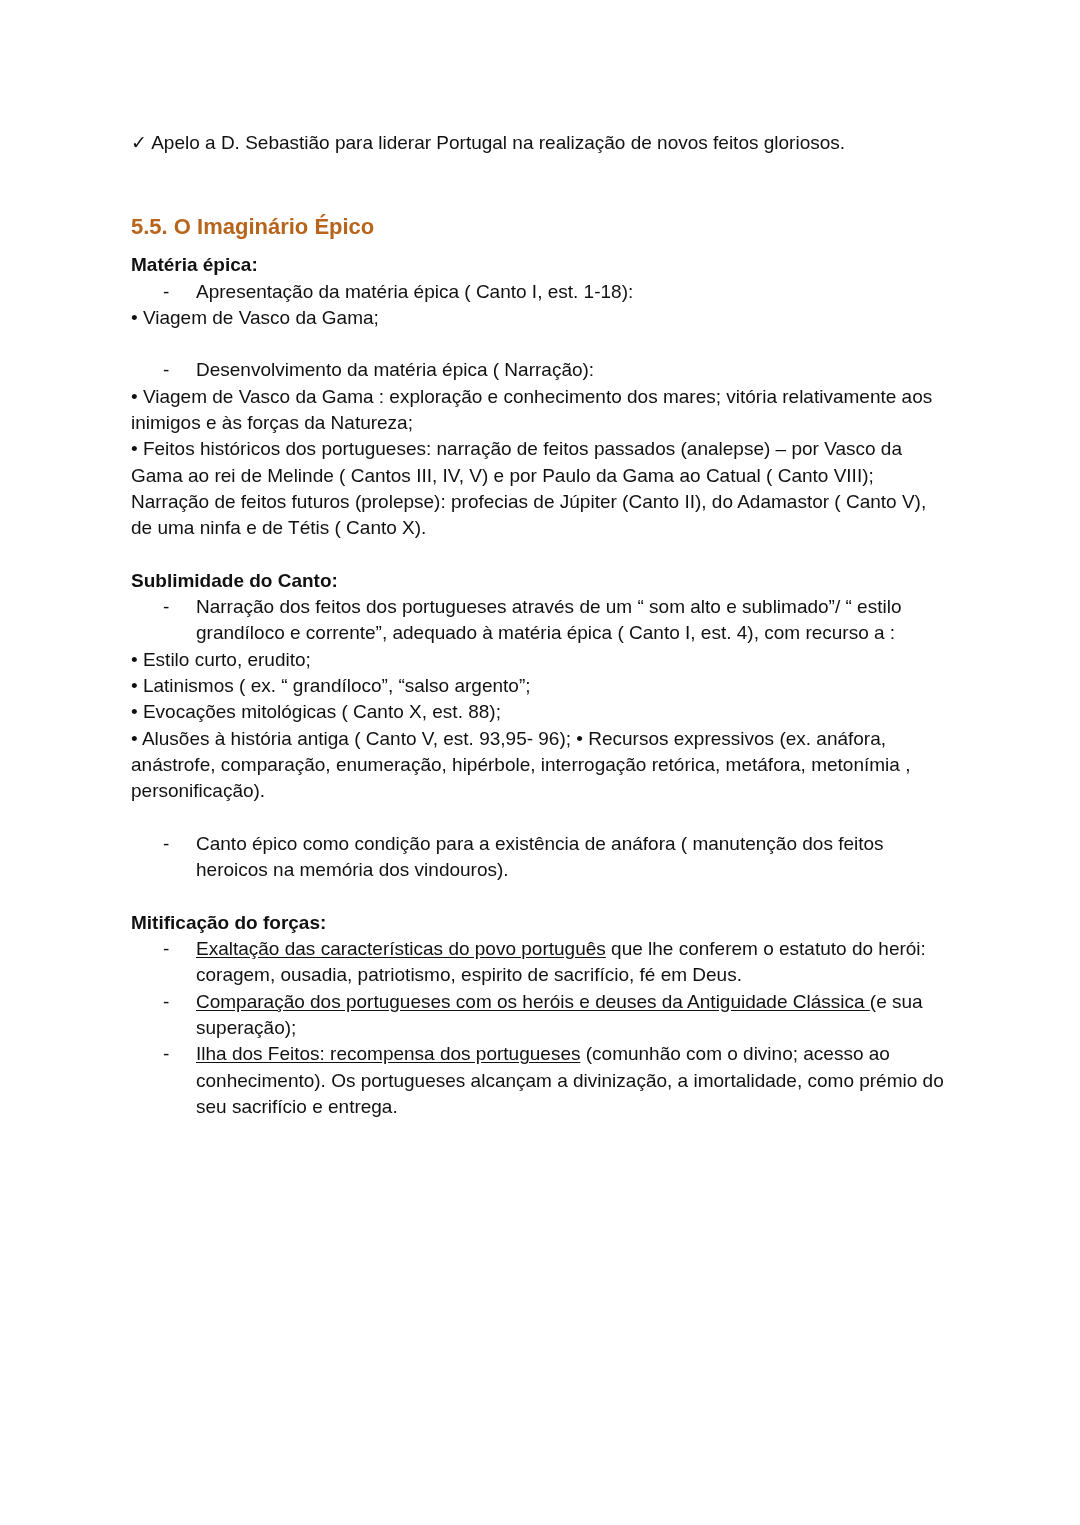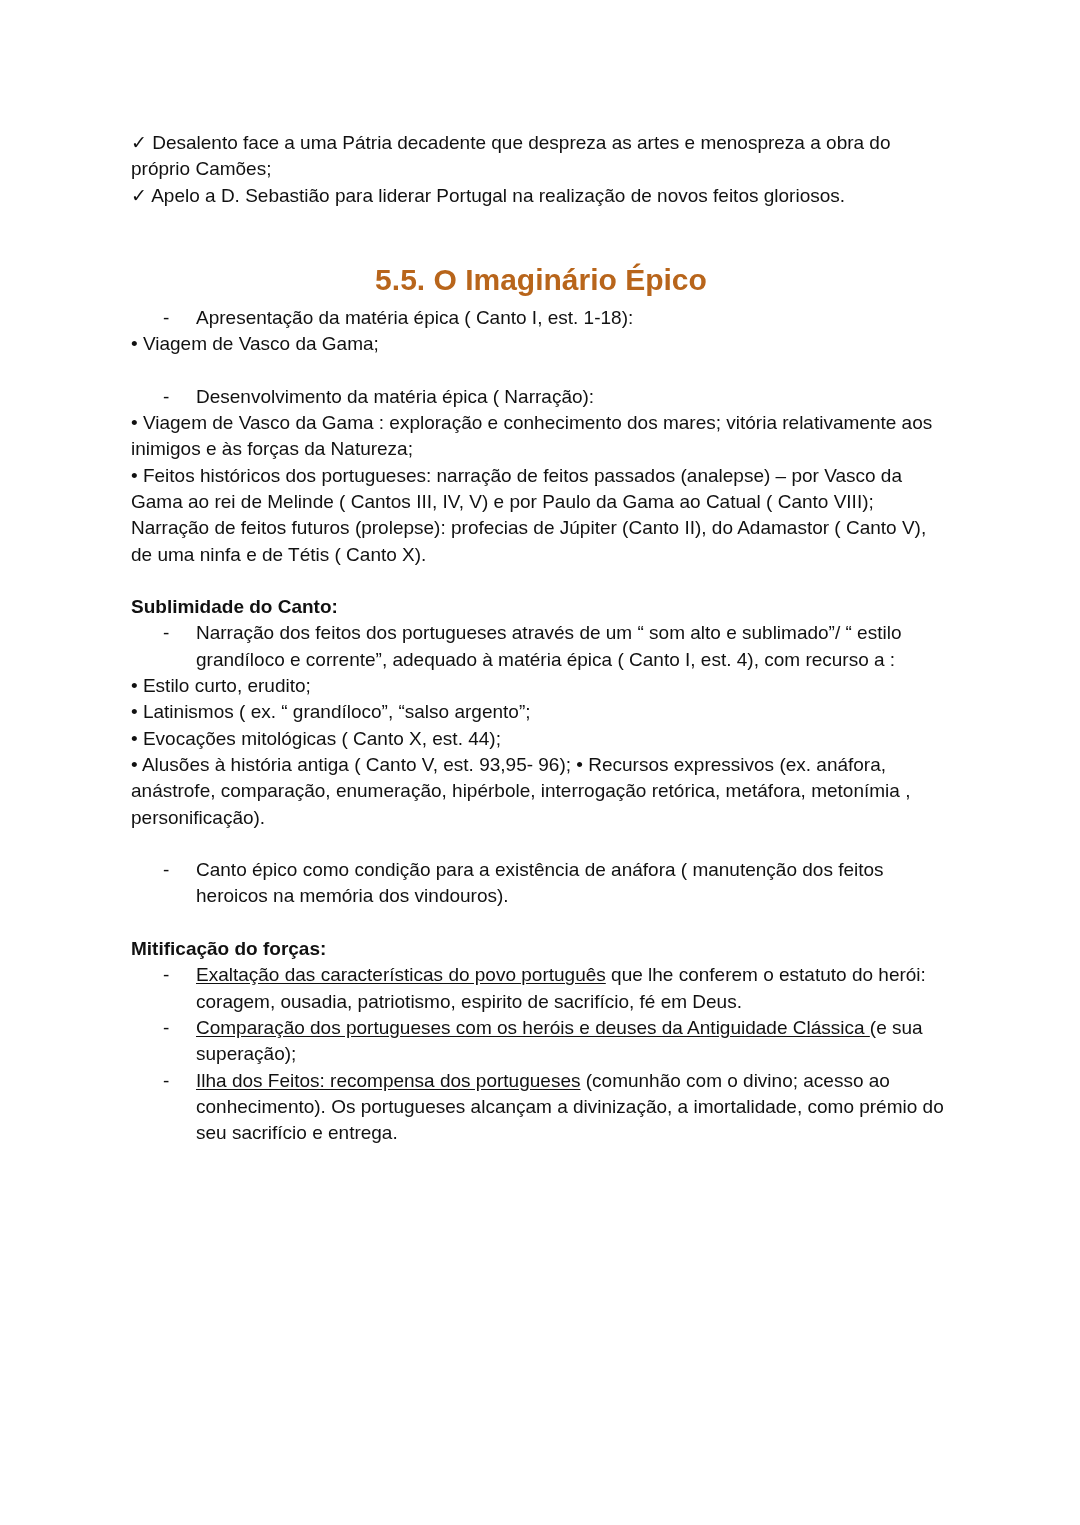--- a/index.html
+++ b/index.html
@@ -1,47 +1,47 @@
 <!DOCTYPE html>
 <html><head>
 <meta charset="utf-8">
 <style>
   html, body { margin: 0; padding: 0; background: #ffffff; }
   body { width: 1080px; height: 1525px; position: relative; overflow: hidden;
          font-family: "Liberation Sans", sans-serif; color: #111; }
   .page { position: absolute; left: 131px; top: 130px; width: 820px; font-size: 19px; line-height: 26.3px; }
   .b { font-weight: bold; }
-  .h { color: #b8651b; font-weight: bold; font-size: 30px; margin-top: 58px; margin-bottom: 12px; line-height: 26px; text-align: center; }
+  .h { color: #b8651b; font-weight: bold; font-size: 22px; margin-top: 58px; margin-bottom: 12px; line-height: 26px; }
   .dash { position: relative; padding-left: 65px; }
   .dash .mk { position: absolute; left: 32px; top: 0; }
   .gap { height: 26.3px; }
   u { text-decoration: underline; text-underline-offset: 2px; }
 </style>
 </head>
 <body>
 
 <div class="page">
-  <div><span>✓</span> <span>Desalento face a uma Pátria decadente que despreza as artes e menospreza a obra do próprio Camões;</span></div>
   <div><span>✓</span> <span>Apelo a D. Sebastião para liderar Portugal na realização de novos feitos gloriosos.</span></div>
 
   <div class="h">5.5. O Imaginário Épico</div>
 
+  <div class="b">Matéria épica:</div>
   <div class="dash"><span class="mk">-</span><span>Apresentação da matéria épica ( Canto I, est. 1-18):</span></div>
   <div>• Viagem de Vasco da Gama;</div>
   <div class="gap"></div>
   <div class="dash"><span class="mk">-</span><span>Desenvolvimento da matéria épica ( Narração):</span></div>
   <div>• Viagem de Vasco da Gama : exploração e conhecimento dos mares; vitória relativamente aos inimigos e às forças da Natureza;</div>
   <div>• Feitos históricos dos portugueses: narração de feitos passados (analepse) – por Vasco da Gama ao rei de Melinde ( Cantos III, IV, V) e por Paulo da Gama ao Catual ( Canto VIII); Narração de feitos futuros (prolepse): profecias de Júpiter (Canto II), do Adamastor ( Canto V), de uma ninfa e de Tétis ( Canto X).</div>
   <div class="gap"></div>
 
   <div class="b">Sublimidade do Canto:</div>
   <div class="dash"><span class="mk">-</span><span>Narração dos feitos dos portugueses através de um “ som alto e sublimado”/ “ estilo grandíloco e corrente”, adequado à matéria épica ( Canto I, est. 4), com recurso a :</span></div>
   <div>• Estilo curto, erudito;</div>
   <div>• Latinismos ( ex. “ grandíloco”, “salso argento”;</div>
-  <div>• Evocações mitológicas ( Canto X, est. 44);</div>
+  <div>• Evocações mitológicas ( Canto X, est. 88);</div>
   <div>• Alusões à história antiga ( Canto V, est. 93,95- 96); • Recursos expressivos (ex. anáfora, anástrofe, comparação, enumeração, hipérbole, interrogação retórica, metáfora, metonímia , personificação).</div>
   <div class="gap"></div>
   <div class="dash"><span class="mk">-</span><span>Canto épico como condição para a existência de anáfora ( manutenção dos feitos heroicos na memória dos vindouros).</span></div>
   <div class="gap"></div>
 
   <div class="b">Mitificação do forças:</div>
   <div class="dash"><span class="mk">-</span><u>Exaltação das características do povo português</u><span> que lhe conferem o estatuto do herói: coragem, ousadia, patriotismo, espirito de sacrifício, fé em Deus.</span></div>
   <div class="dash"><span class="mk">-</span><u>Comparação dos portugueses com os heróis e deuses da Antiguidade Clássica </u><span>(e sua superação);</span></div>
   <div class="dash"><span class="mk">-</span><u>Ilha dos Feitos: recompensa dos portugueses</u><span> (comunhão com o divino; acesso ao conhecimento). Os portugueses alcançam a divinização, a imortalidade, como prémio do seu sacrifício e entrega.</span></div>
 </div>

